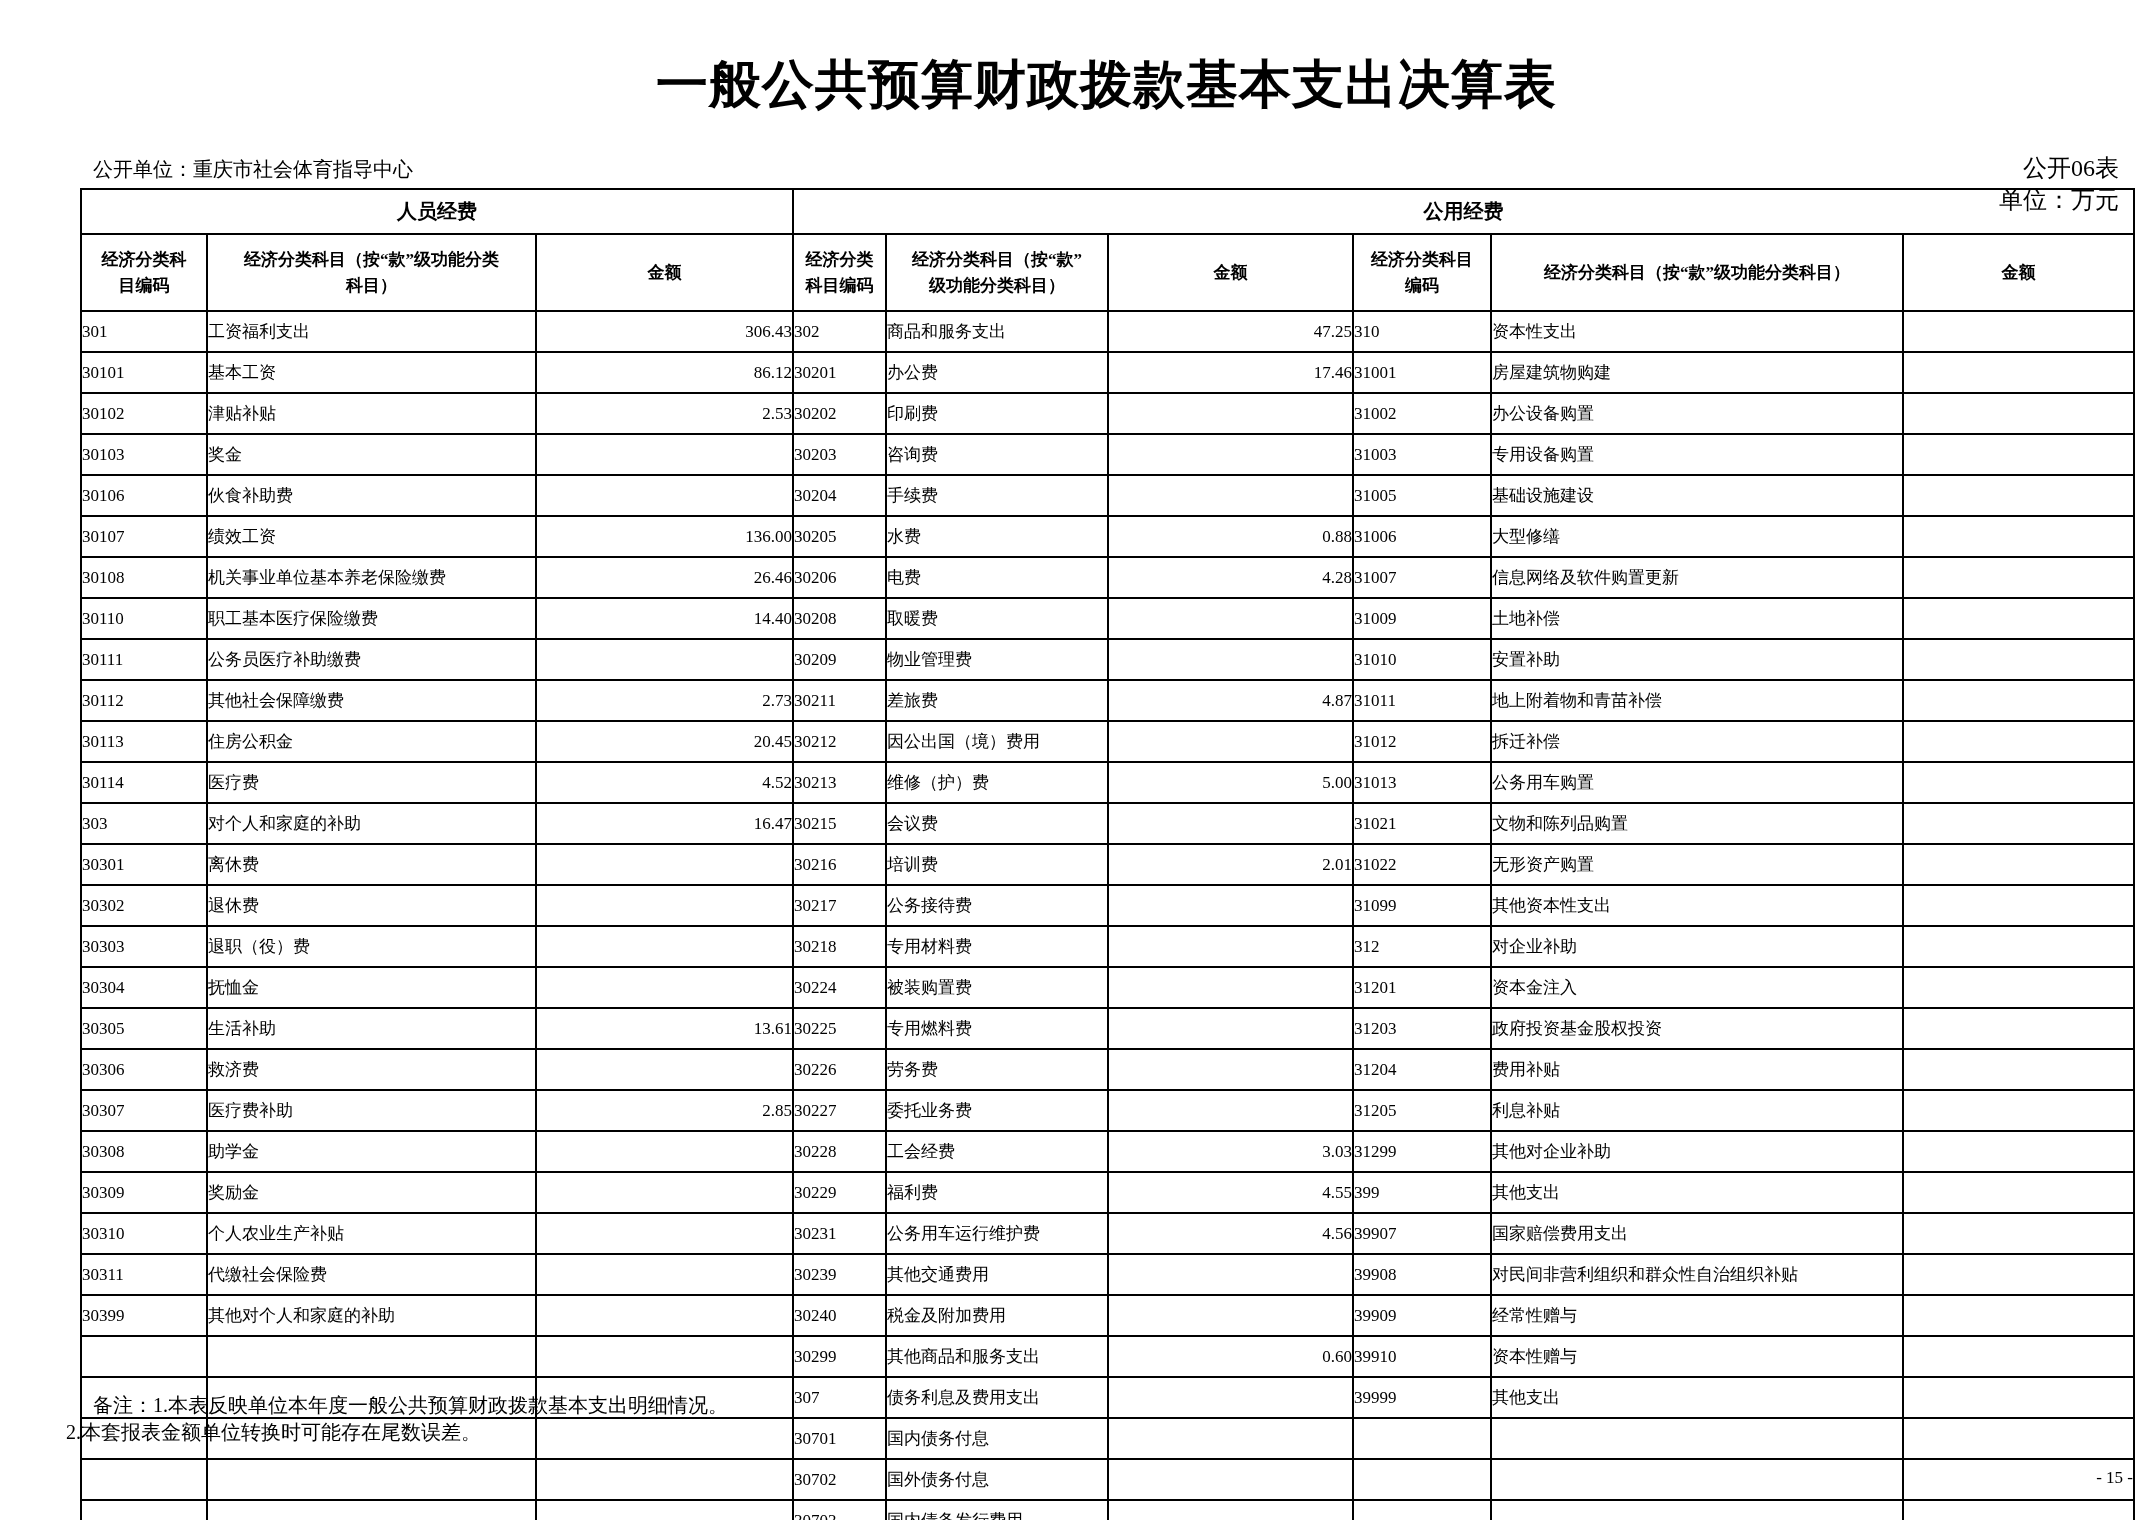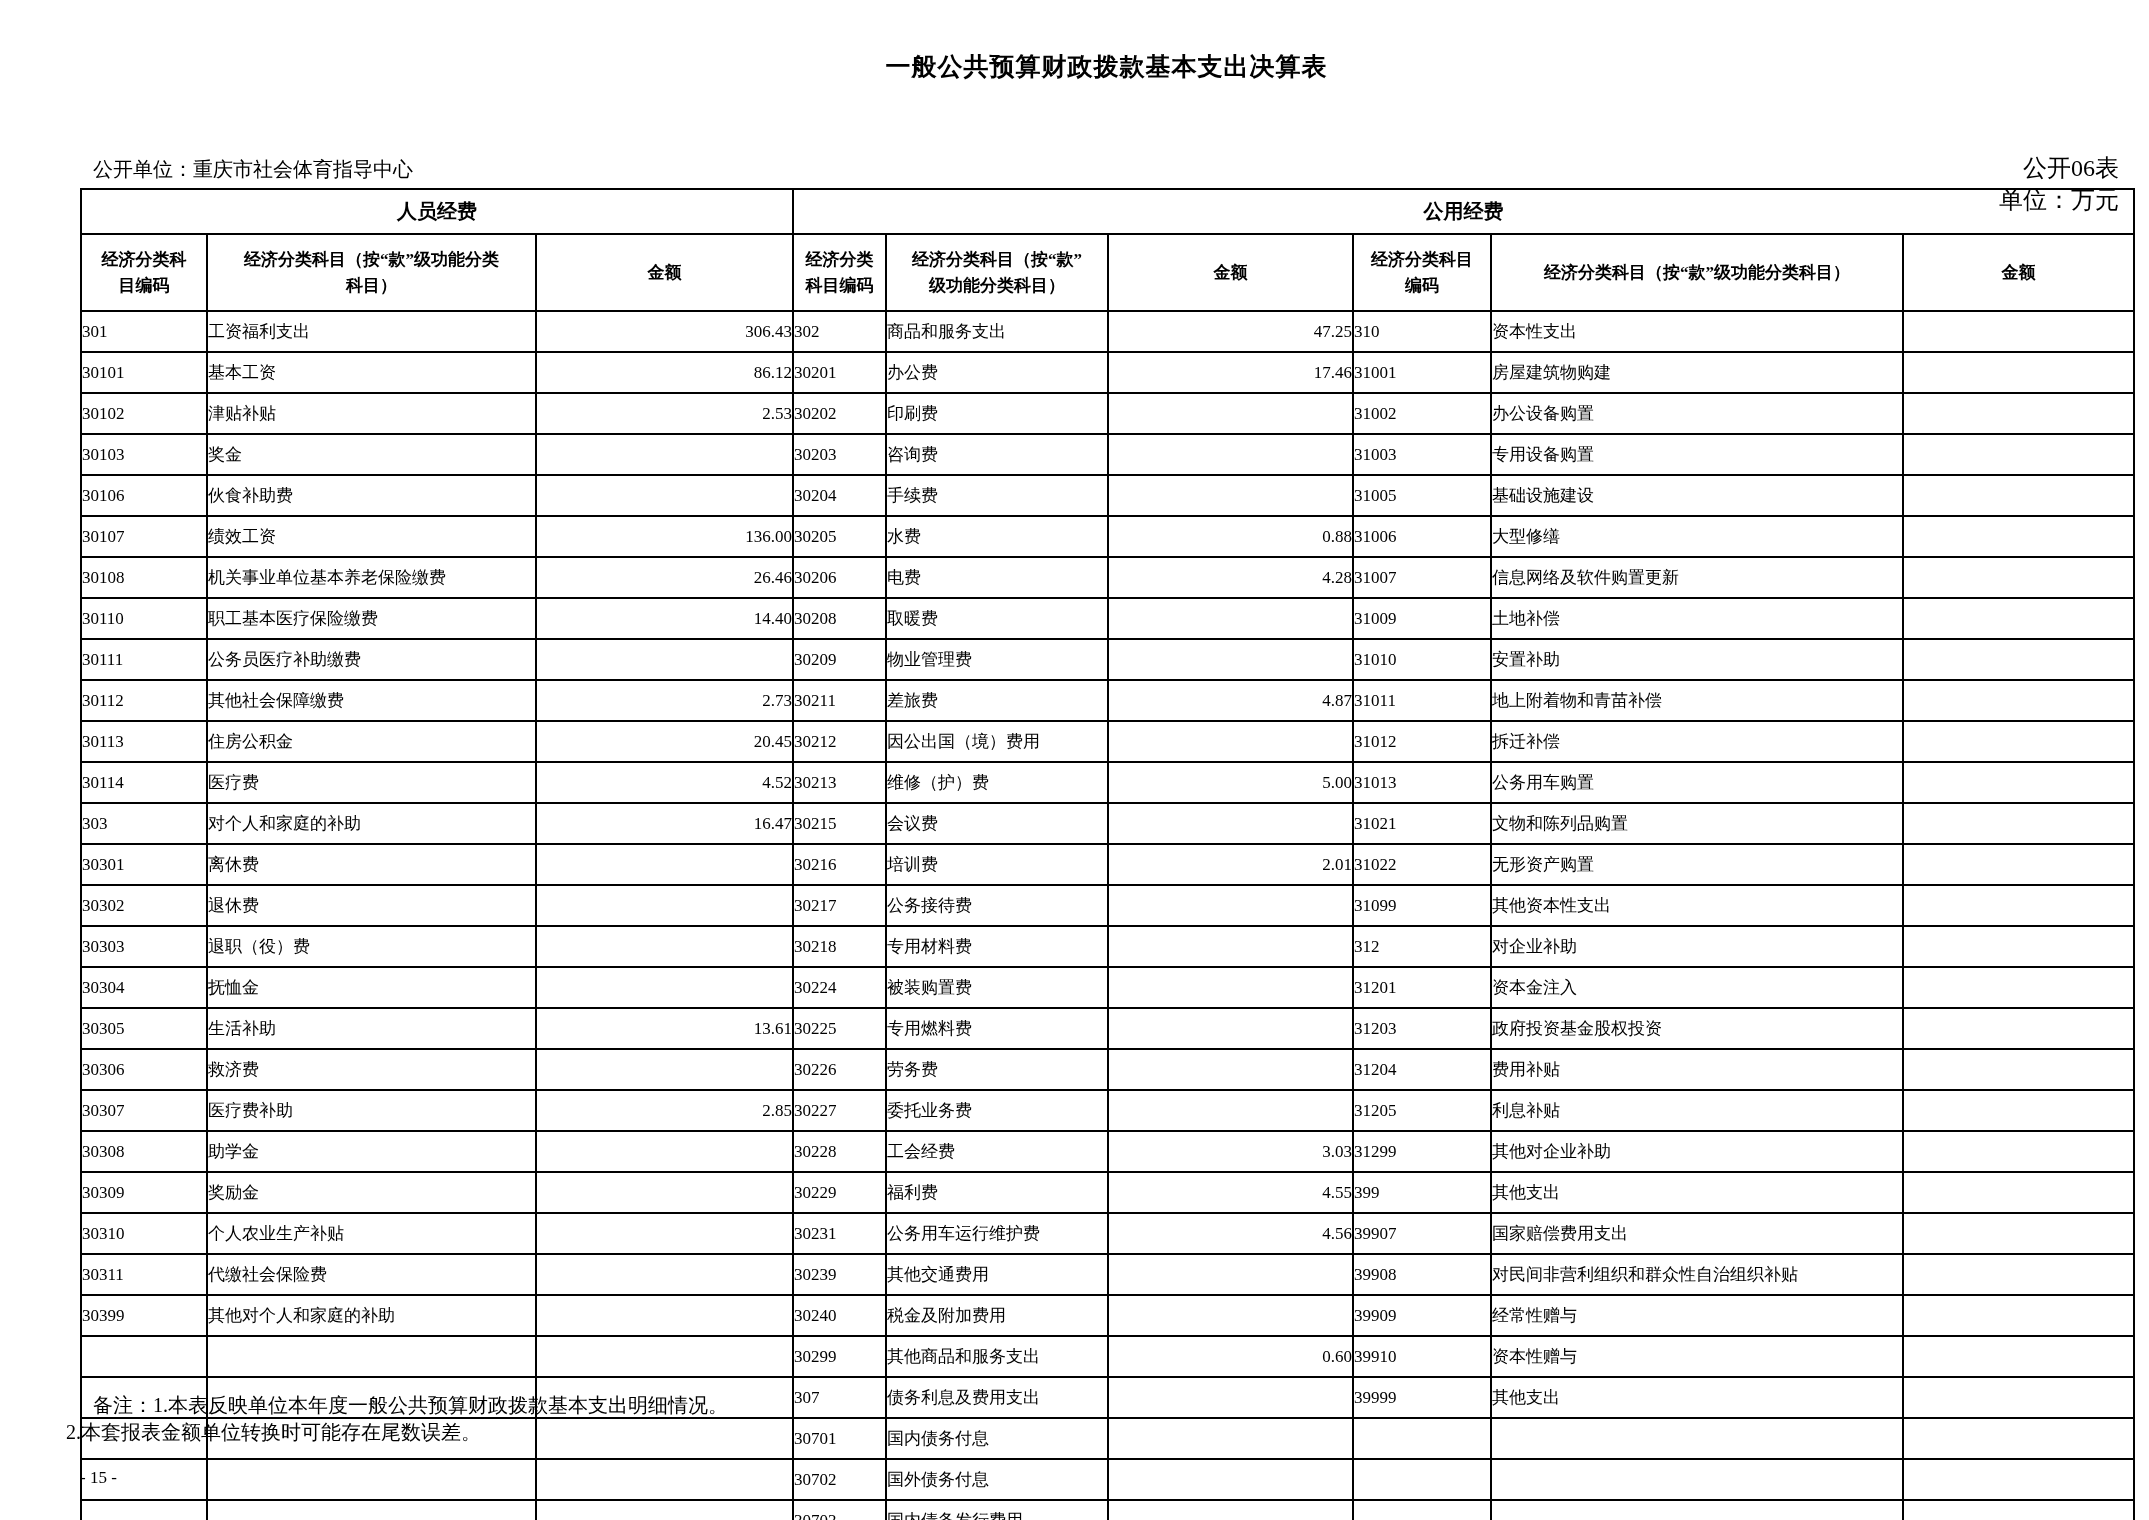--- a/index.html
+++ b/index.html
@@ -6,21 +6,21 @@
   .page{
     position:relative;
     width:2149px;height:1520px;
     background:#ffffff;
     color:#000;
     font-family:"Liberation Serif","DejaVu Serif",serif;
     overflow:hidden;
   }
   .title{
     position:absolute;left:80px;top:50px;width:2053px;
-    text-align:center;font-size:25px;font-weight:bold;letter-spacing:1px;
+    text-align:center;font-size:52px;font-weight:bold;letter-spacing:1px;
   }
   .meta-right{
     position:absolute;top:112px;right:30px;
     text-align:right;font-size:24px;line-height:32px;margin-top:40px;
   }
   .org{
     position:absolute;left:93px;top:156px;font-size:20px;
   }
   table.budget{
     position:absolute;left:80px;top:188px;width:2053px;
@@ -43,21 +43,21 @@
   .c-subject{text-align:left;padding-left:4px;}
   .c-amount{text-align:right;padding-right:2px;}
   tr.total-row{height:44px;}
   tr.total-row .t-label{text-align:center;font-weight:bold;font-size:19px;}
   tr.total-row .t-amt{font-size:17px;}
   .notes{position:absolute;top:1392px;left:0;font-size:20px;}
   .note-1{margin-left:93px;}
   .note-2{margin-left:66px;}
   .page-number{
     position:absolute;top:1468px;left:80px;width:2053px;
-    text-align:left;font-size:17px;
+    text-align:right;font-size:17px;
   }
 </style>
 </head>
 <body>
 
 <div class="page">
 
   <div class="title">一般公共预算财政拨款基本支出决算表</div>
 
   <div class="meta-right">

